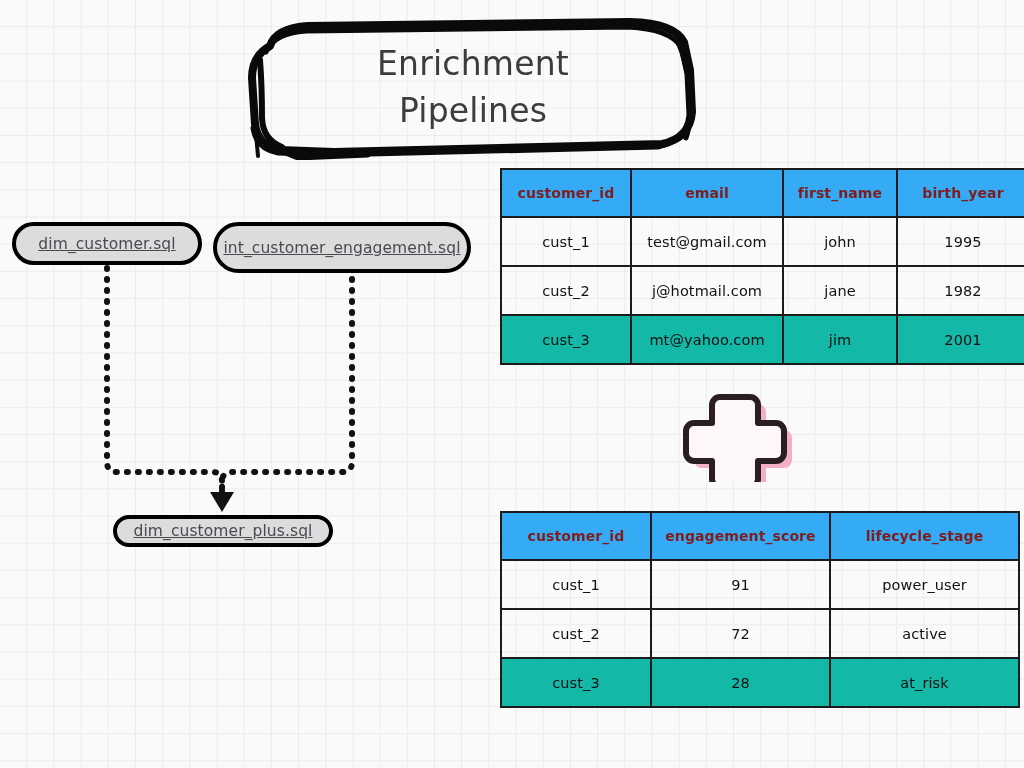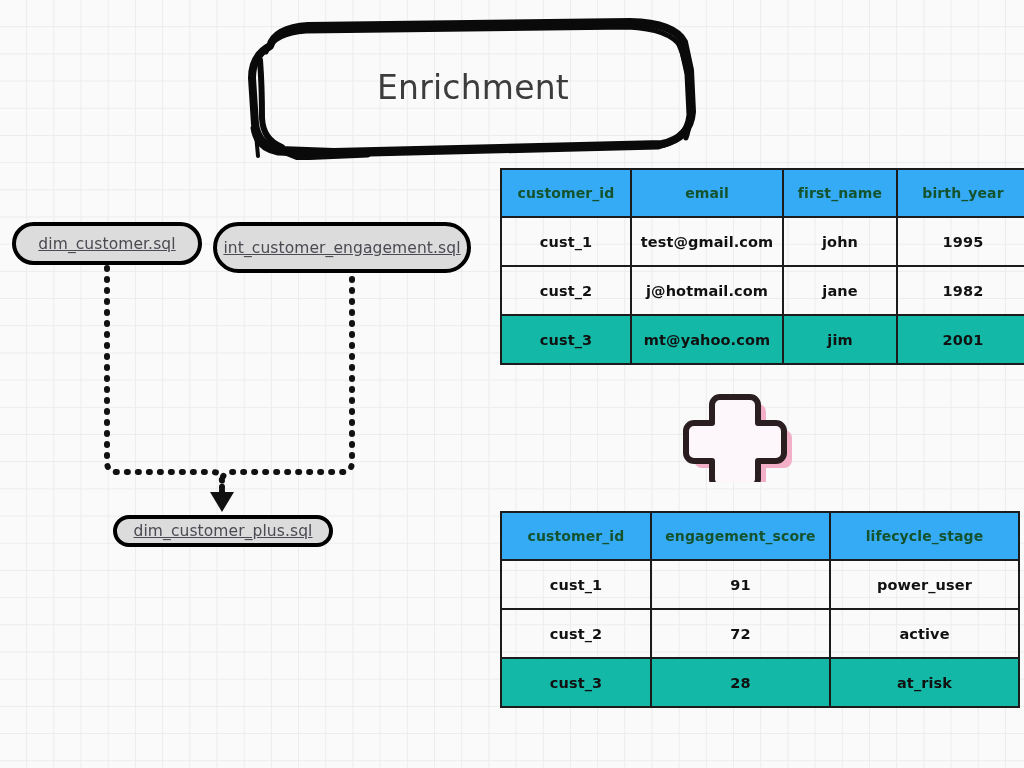--- a/index.html
+++ b/index.html
@@ -55,26 +55,26 @@
     position:absolute;
     border-collapse:collapse;
     table-layout:fixed;
     font-size:14.5px;
     color:#111;
   }
   table.grid-table th, table.grid-table td {
     border:2px solid #1b1b1b;
     text-align:center;
     vertical-align:middle;
-    font-weight:700;
+    font-weight:400;
     letter-spacing:0.1px;
   }
   table.grid-table th {
     background:#36abf5;
-    color:#14532d;
+    color:#7f1d1d;
     font-weight:600;
     font-size:14px;
     height:48px;
   }
   table.grid-table td { height:49px; background:transparent; }
   table.grid-table tr.row-highlight td { background:#14b8a6; }
 
   #table-customers { left:500px; top:168px; width:528px; }
   #table-customers col.c0 { width:130px; }
   #table-customers col.c1 { width:152px; }
@@ -97,20 +97,21 @@
         <path d="M32 30 Q38 12 70 10 L392 6 Q436 7 446 26 L452 54 L454 96 Q452 122 424 128 L96 136 L42 134 Q20 130 17 108 L14 62 Q14 40 32 30 Z" stroke-width="8"></path>
         <path d="M28 36 Q36 17 68 15 L390 11 Q432 13 443 31 L449 58 L451 99 Q448 125 420 131 L92 139 L40 137 Q18 133 15 112" stroke-width="5"></path>
         <path d="M22 44 Q24 70 24 102 Q25 124 44 131" stroke-width="6"></path>
         <path d="M440 26 Q450 48 452 80 Q453 108 448 122" stroke-width="5"></path>
         <path d="M40 134 L60 142 L130 139" stroke-width="5"></path>
         <path d="M18 118 L20 140" stroke-width="4"></path>
       </g>
     </svg>
     <div class="title-text">
       <span>Enrichment</span>
+      <span>Pipelines</span>
     </div>
   </div>
 
   <svg class="edges" viewBox="0 0 1024 768">
     <g fill="none" stroke="#111" stroke-width="6" stroke-dasharray="1 10" stroke-linecap="round">
       <path d="M107 268 L107 462 Q107 472 117 472 L212 472 Q222 472 222 482 L222 492"></path>
       <path d="M352 268 L352 462 Q352 472 342 472 L232 472 Q222 472 222 482 L222 492"></path>
     </g>
     <path d="M222 492 L222 503" stroke="#111" stroke-width="6" fill="none"></path>
     <path d="M222 512 L210 492 L234 492 Z" fill="#111"></path>

